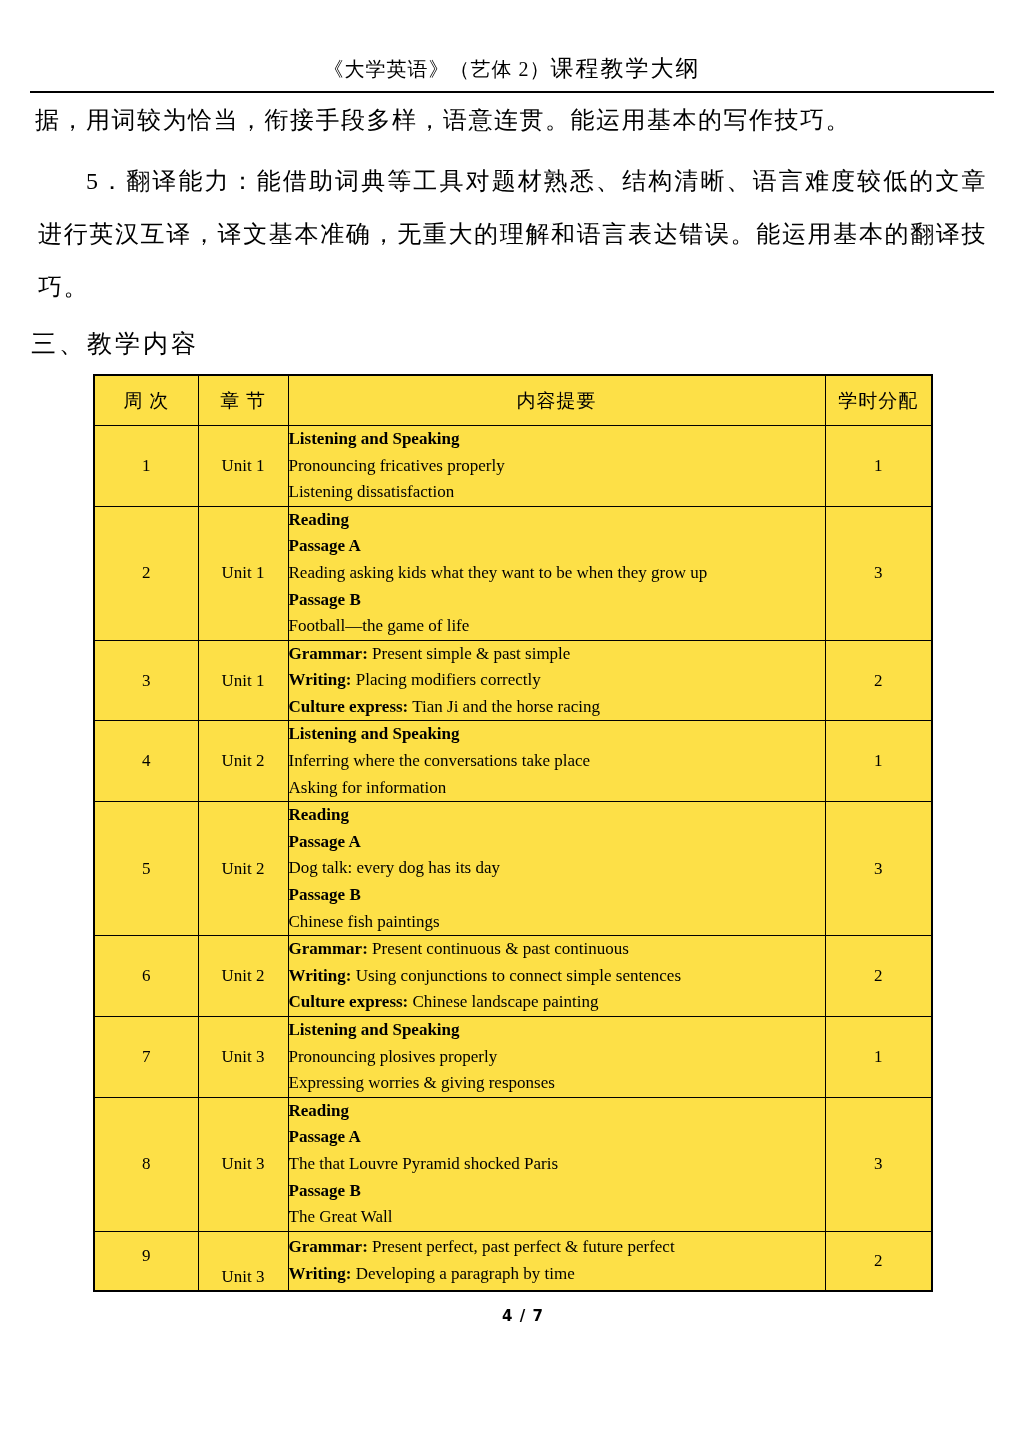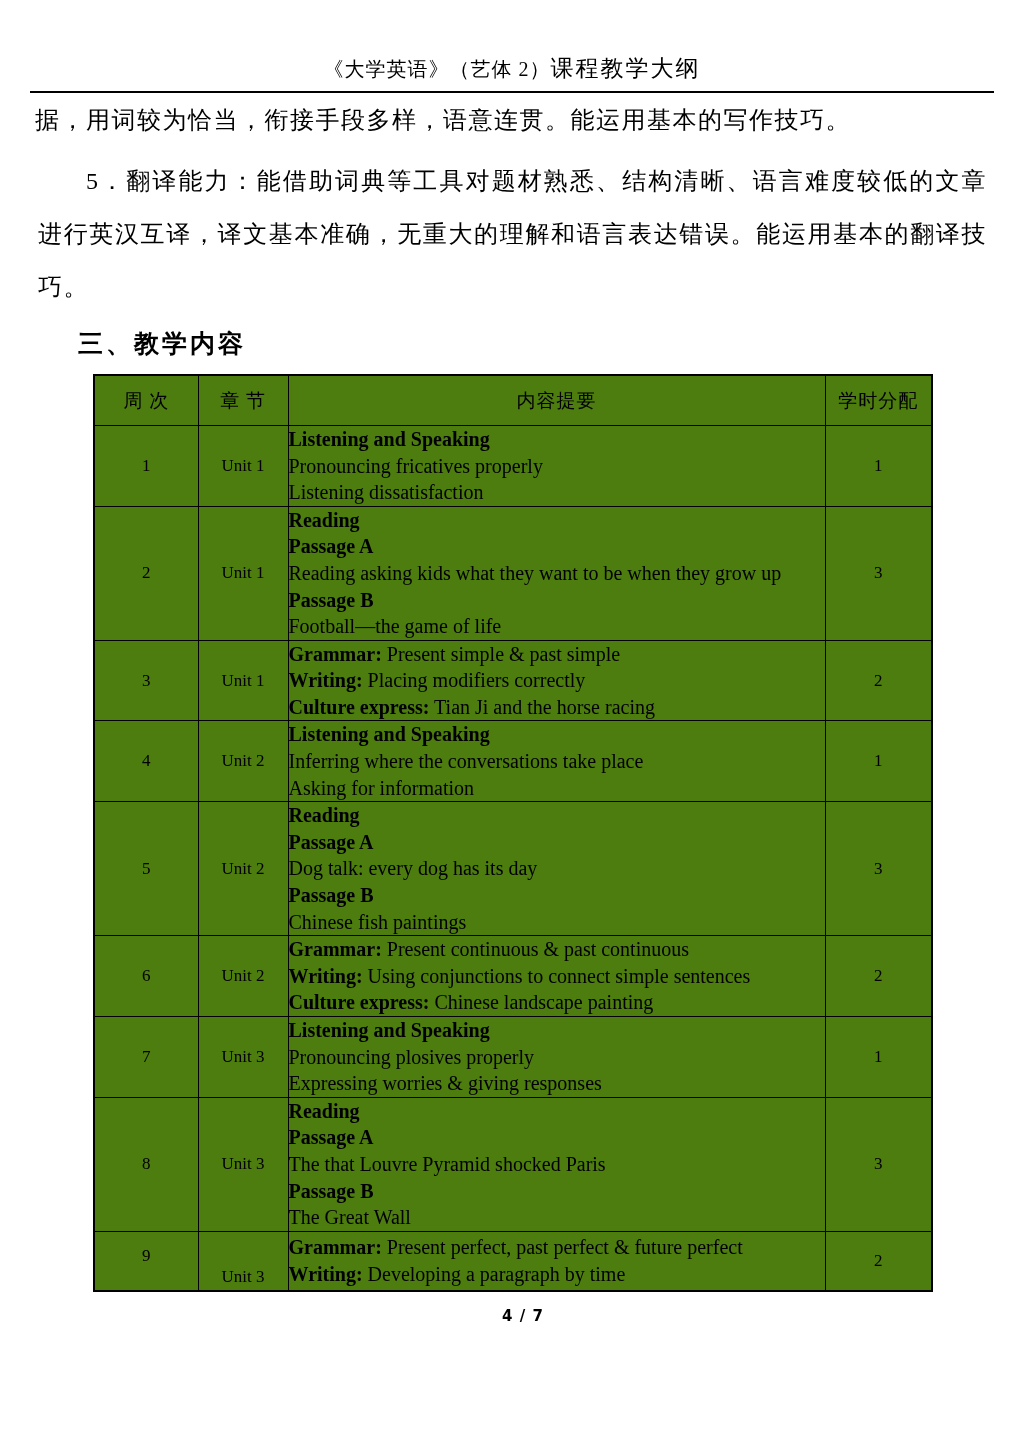--- a/index.html
+++ b/index.html
@@ -30,55 +30,55 @@
     margin: 0 29px 0 30px;
     font-size: 24px;
     line-height: 53px;
     letter-spacing: 1.5px;
     text-align: justify;
     text-justify: inter-character;
   }
   .p-cont { margin: 1px 0 0 5px; }
   .p-indent { margin: 8px; text-indent: 2em; }
   .section-heading {
-    margin: 13px 30px 0 78px;
+    margin: 13px 30px 0 31px;
     font-family: "Liberation Sans", sans-serif;
-    font-weight: bold;
+    font-weight: normal;
     font-size: 25px;
     letter-spacing: 3px;
   }
   table.syllabus {
     border-collapse: collapse;
     table-layout: fixed;
     width: 838px;
     margin: 14px auto 0 93px;
     border: 2px solid #000000;
   }
   table.syllabus th, table.syllabus td {
     border: 1px solid #000000;
     padding: 0;
-    background: #4d7c0f;
+    background: #fde047;
   }
   table.syllabus th {
     font-weight: normal;
     font-size: 19px;
     height: 50px;
     letter-spacing: 1px;
     text-align: center;
     vertical-align: middle;
   }
   td.week-cell, td.hours-cell, td.unit-cell {
     text-align: center;
     vertical-align: middle;
     font-size: 17px;
   }
   td.content-cell {
     padding: 1px 8px 1px 10px;
     vertical-align: middle;
-    font-size: 20px;
+    font-size: 17px;
   }
   td.content-cell .line { line-height: 26.6px; }
   td.content-cell b { font-weight: bold; }
   tr.cut td { height: 60px; }
   tr.cut td.unit-cell { vertical-align: bottom; padding-bottom: 3px; }
   tr.cut td.week-cell { vertical-align: middle; padding-bottom: 10px; }
   .doc-footer {
     margin-top: 15px;
     text-align: center;
     font-family: "DejaVu Sans", sans-serif;

